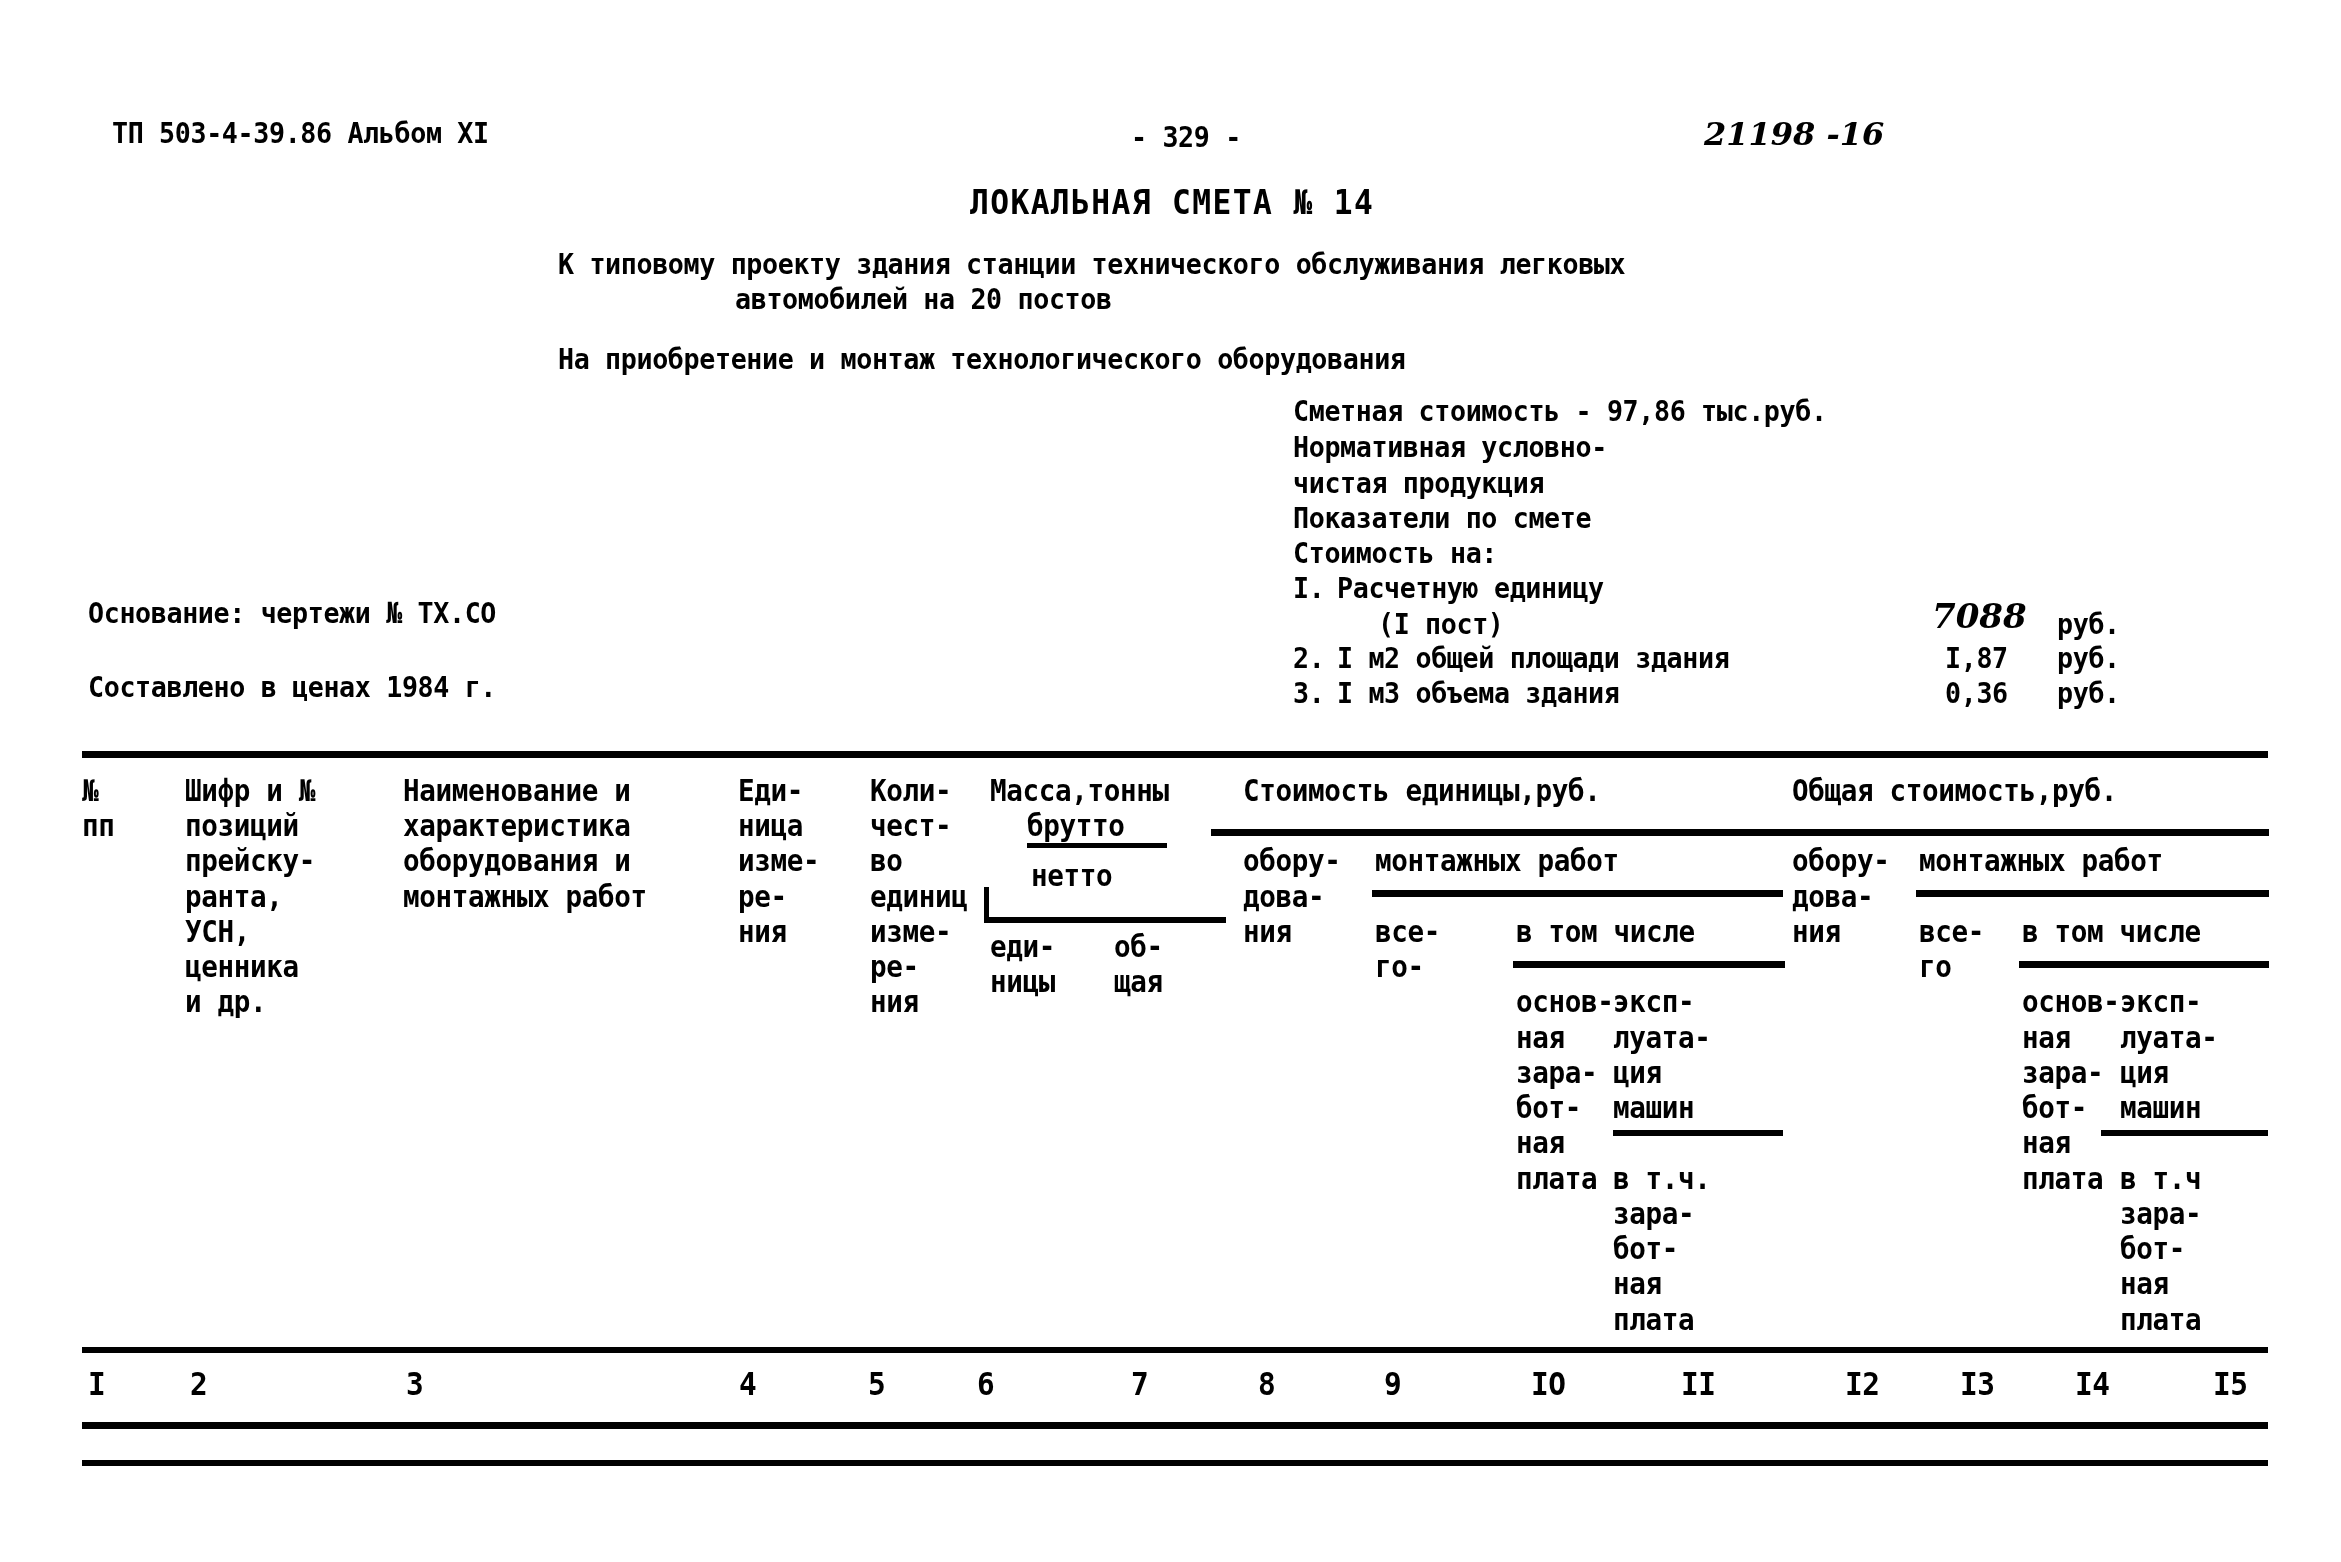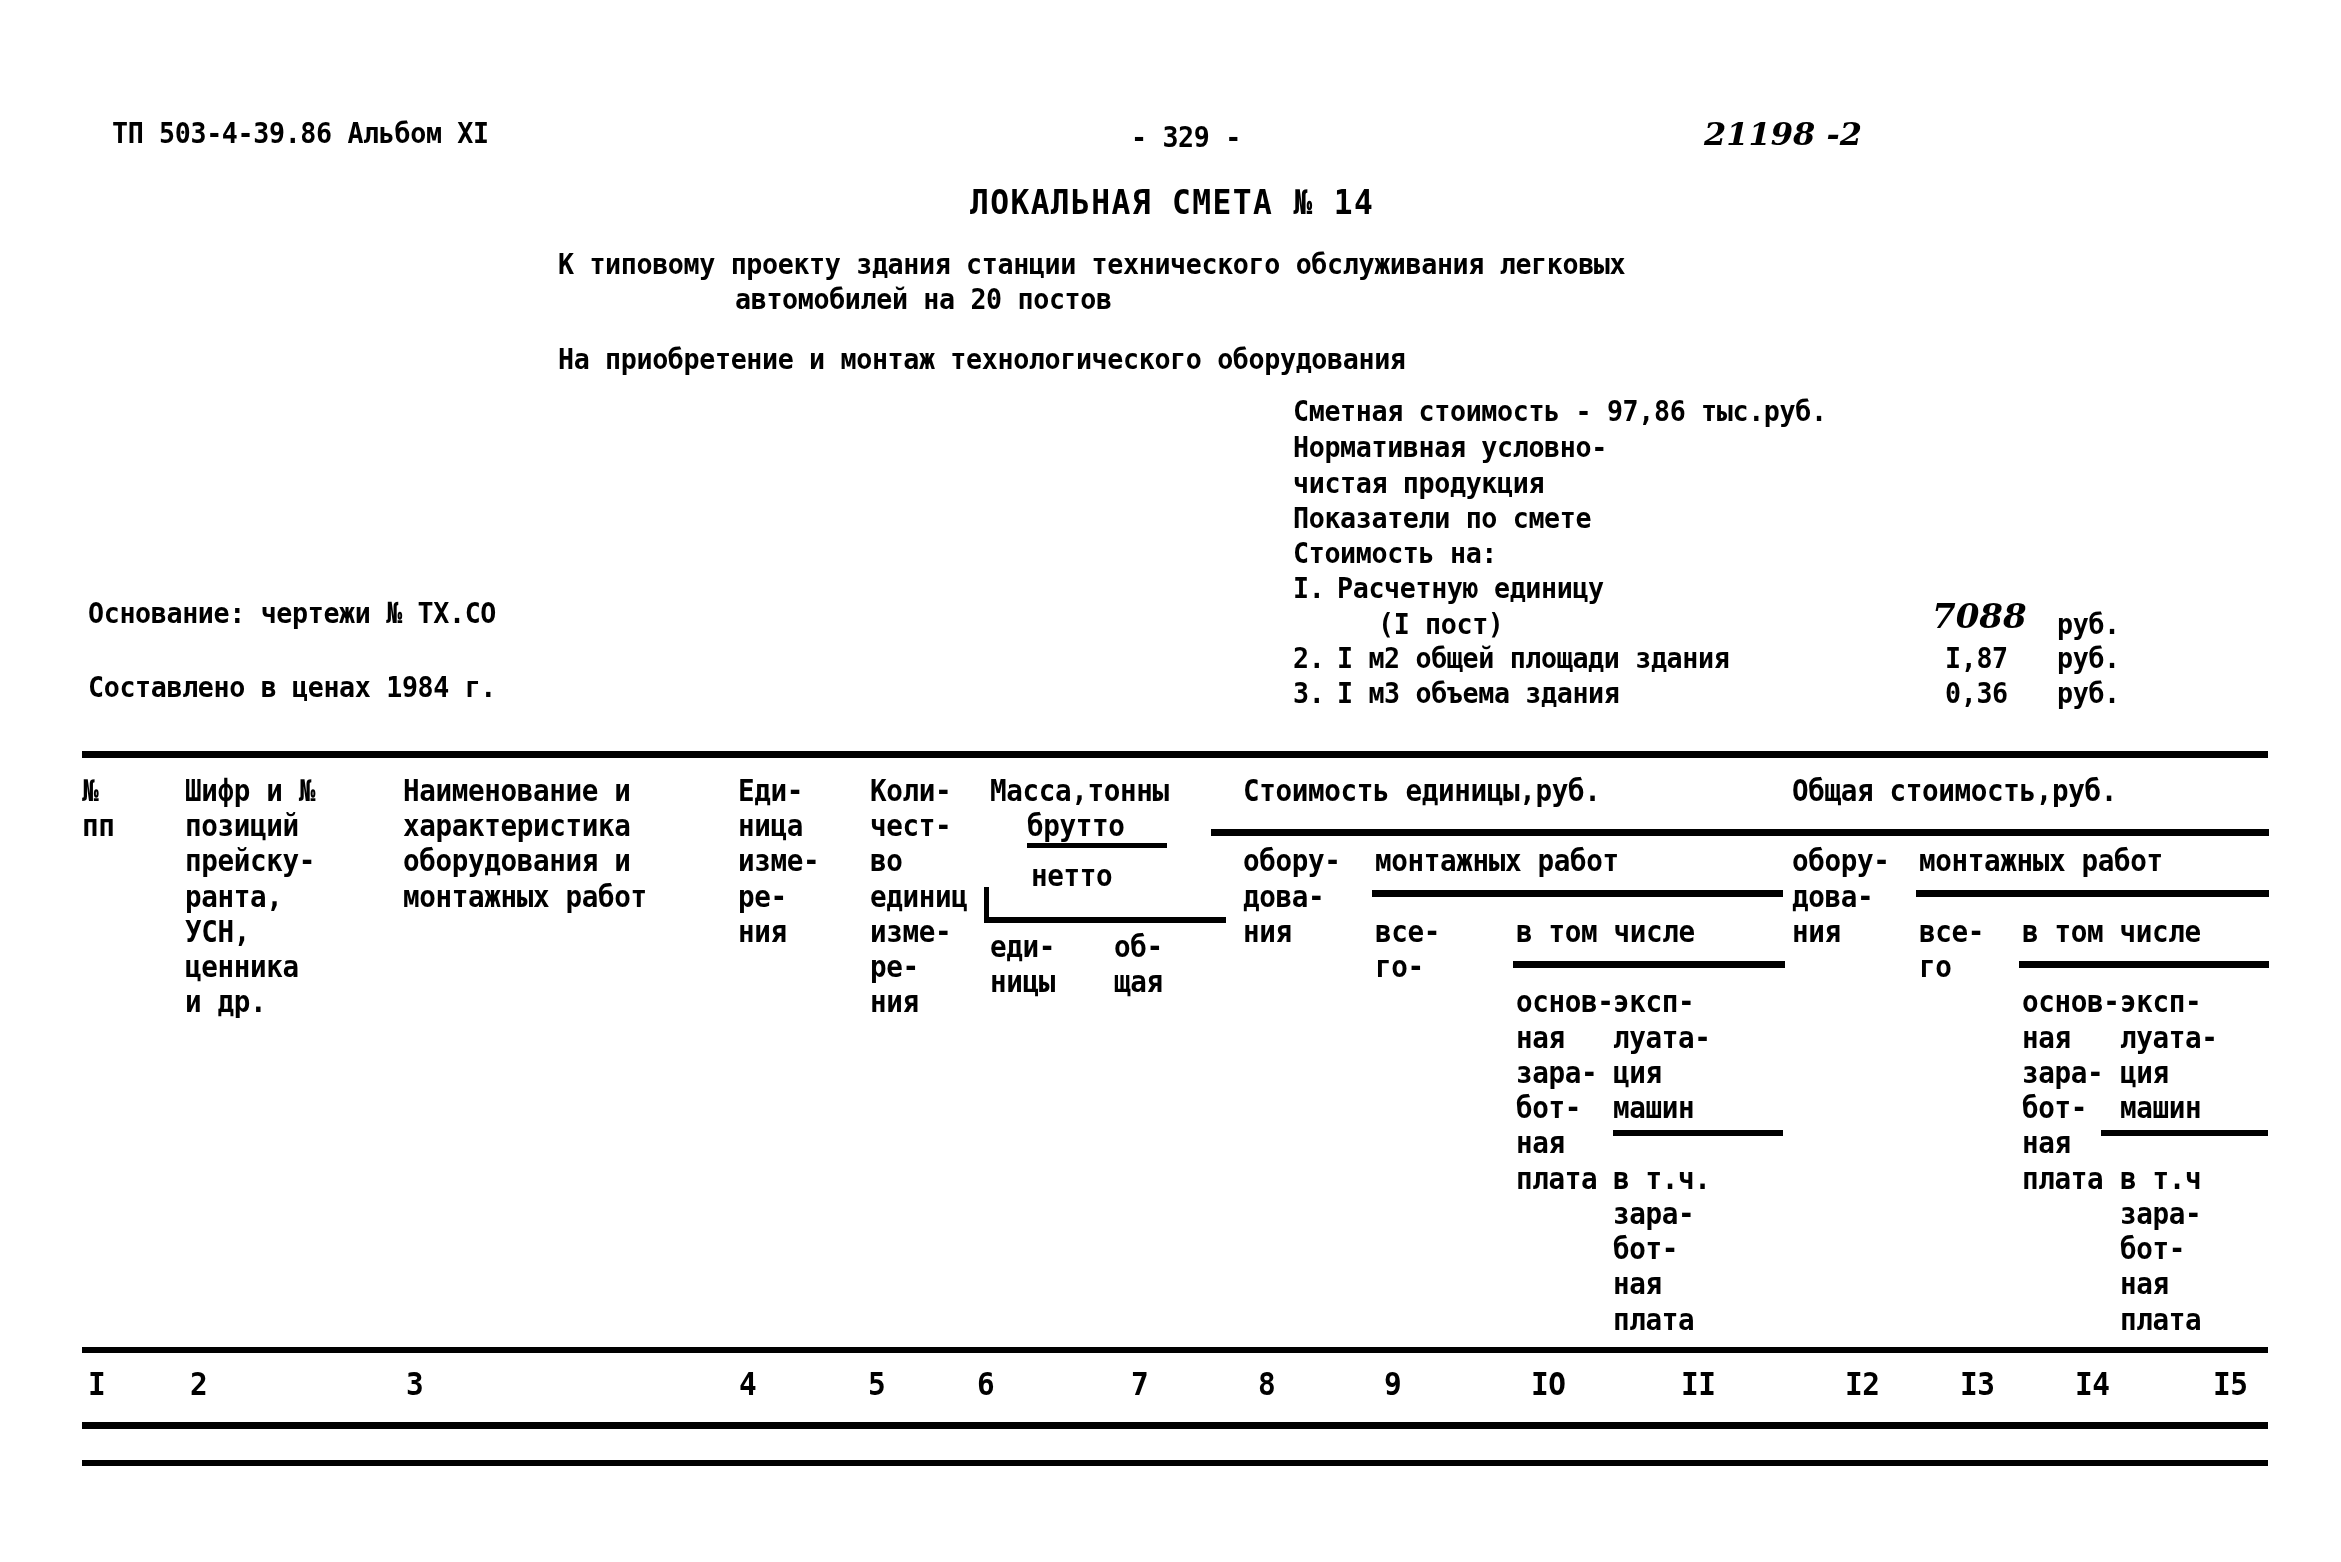--- a/index.html
+++ b/index.html
@@ -46,21 +46,21 @@
   .colnum { font-size: 32px; }
   .titlebig { font-size: 34px; letter-spacing: 1.5px; }
 </style>
 </head>
 <body>
 
 <div id="page">
 
   <div class="t tw blk" style="left:112px; top:119px;">ТП 503-4-39.86 Альбом XI</div>
   <div class="t tw blk" style="left:1131px; top:123px;">- 329 -</div>
-  <div class="t hand" style="left:1704px; top:118px; font-size:32px;">21198 -2</div>
+  <div class="t hand" style="left:1704px; top:118px; font-size:32px;">21198 -16</div>
 
   <div class="t tw titlebig" style="left:970px; top:185px;">ЛОКАЛЬНАЯ СМЕТА № 14</div>
   <div class="t tw blk" style="left:558px; top:250px;">К типовому проекту здания станции технического обслуживания легковых</div>
   <div class="t tw blk" style="left:735px; top:285px;">автомобилей на 20 постов</div>
   <div class="t tw blk" style="left:558px; top:345px;">На приобретение и монтаж технологического оборудования</div>
 
   <div class="t tw blk" style="left:1293px; top:397px;">Сметная стоимость - 97,86 тыс.руб.</div>
   <div class="t tw blk" style="left:1293px; top:433px;">Нормативная условно-</div>
   <div class="t tw blk" style="left:1293px; top:469px;">чистая продукция</div>
   <div class="t tw blk" style="left:1293px; top:504px;">Показатели по смете</div>

